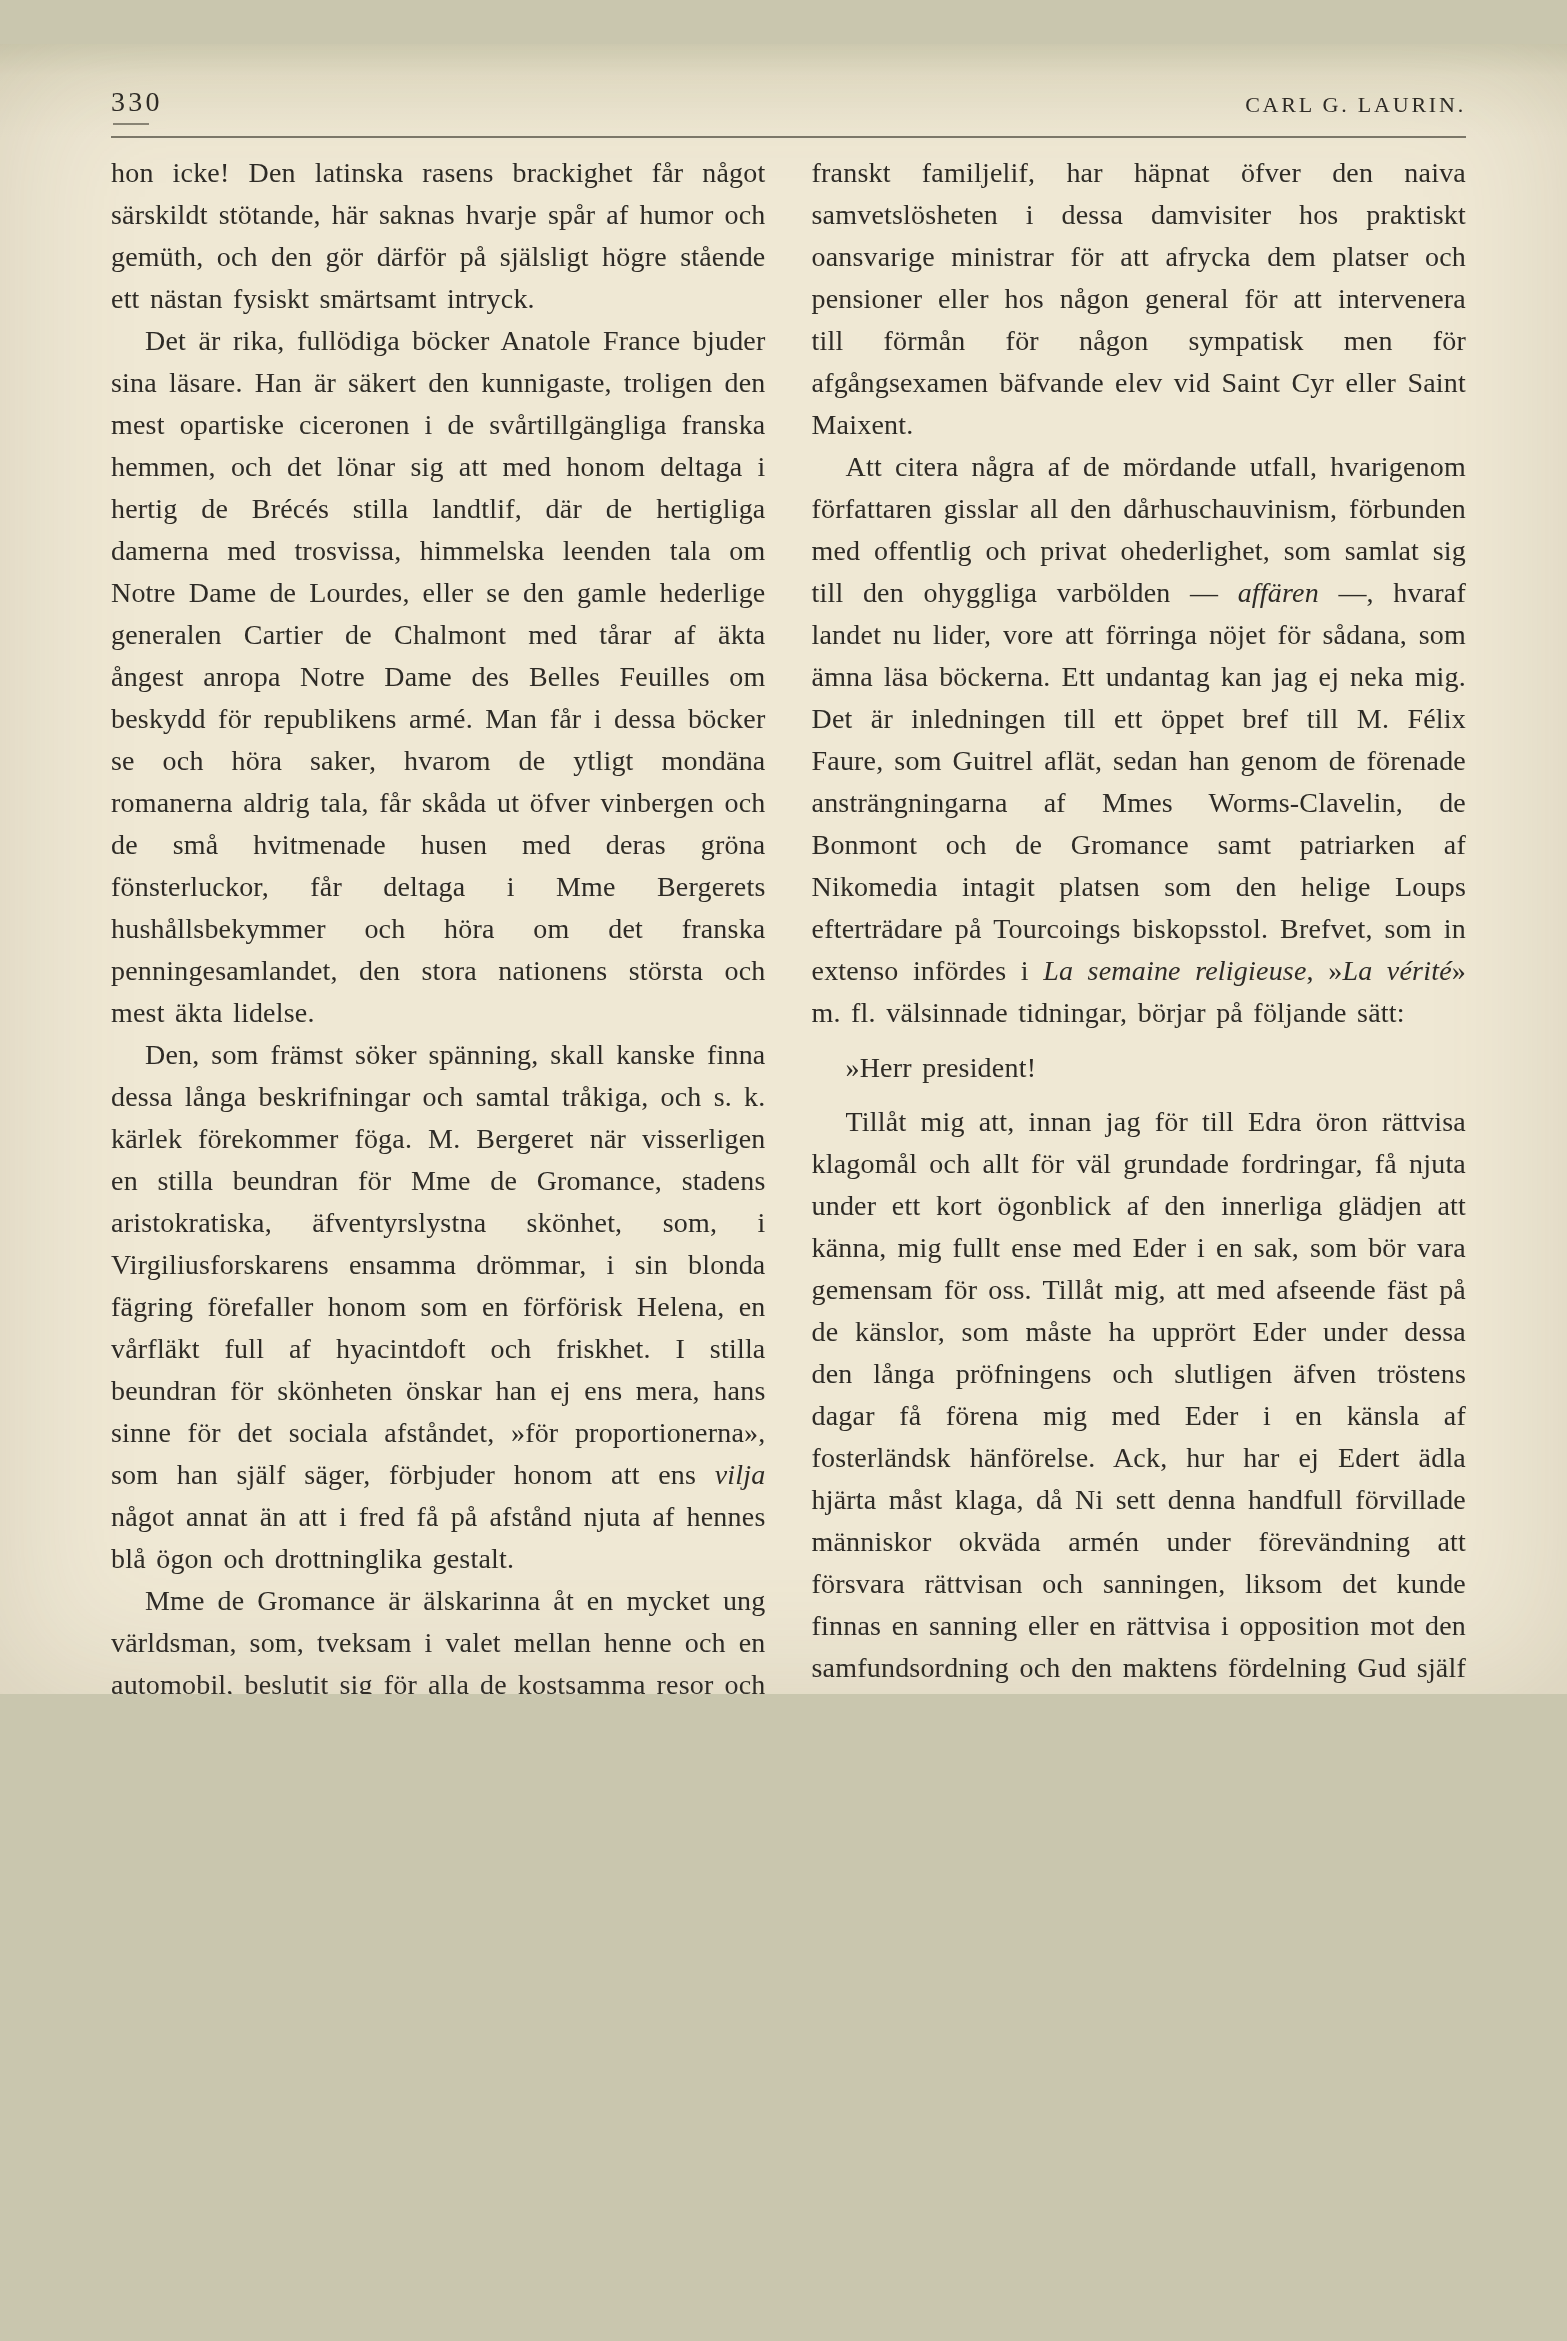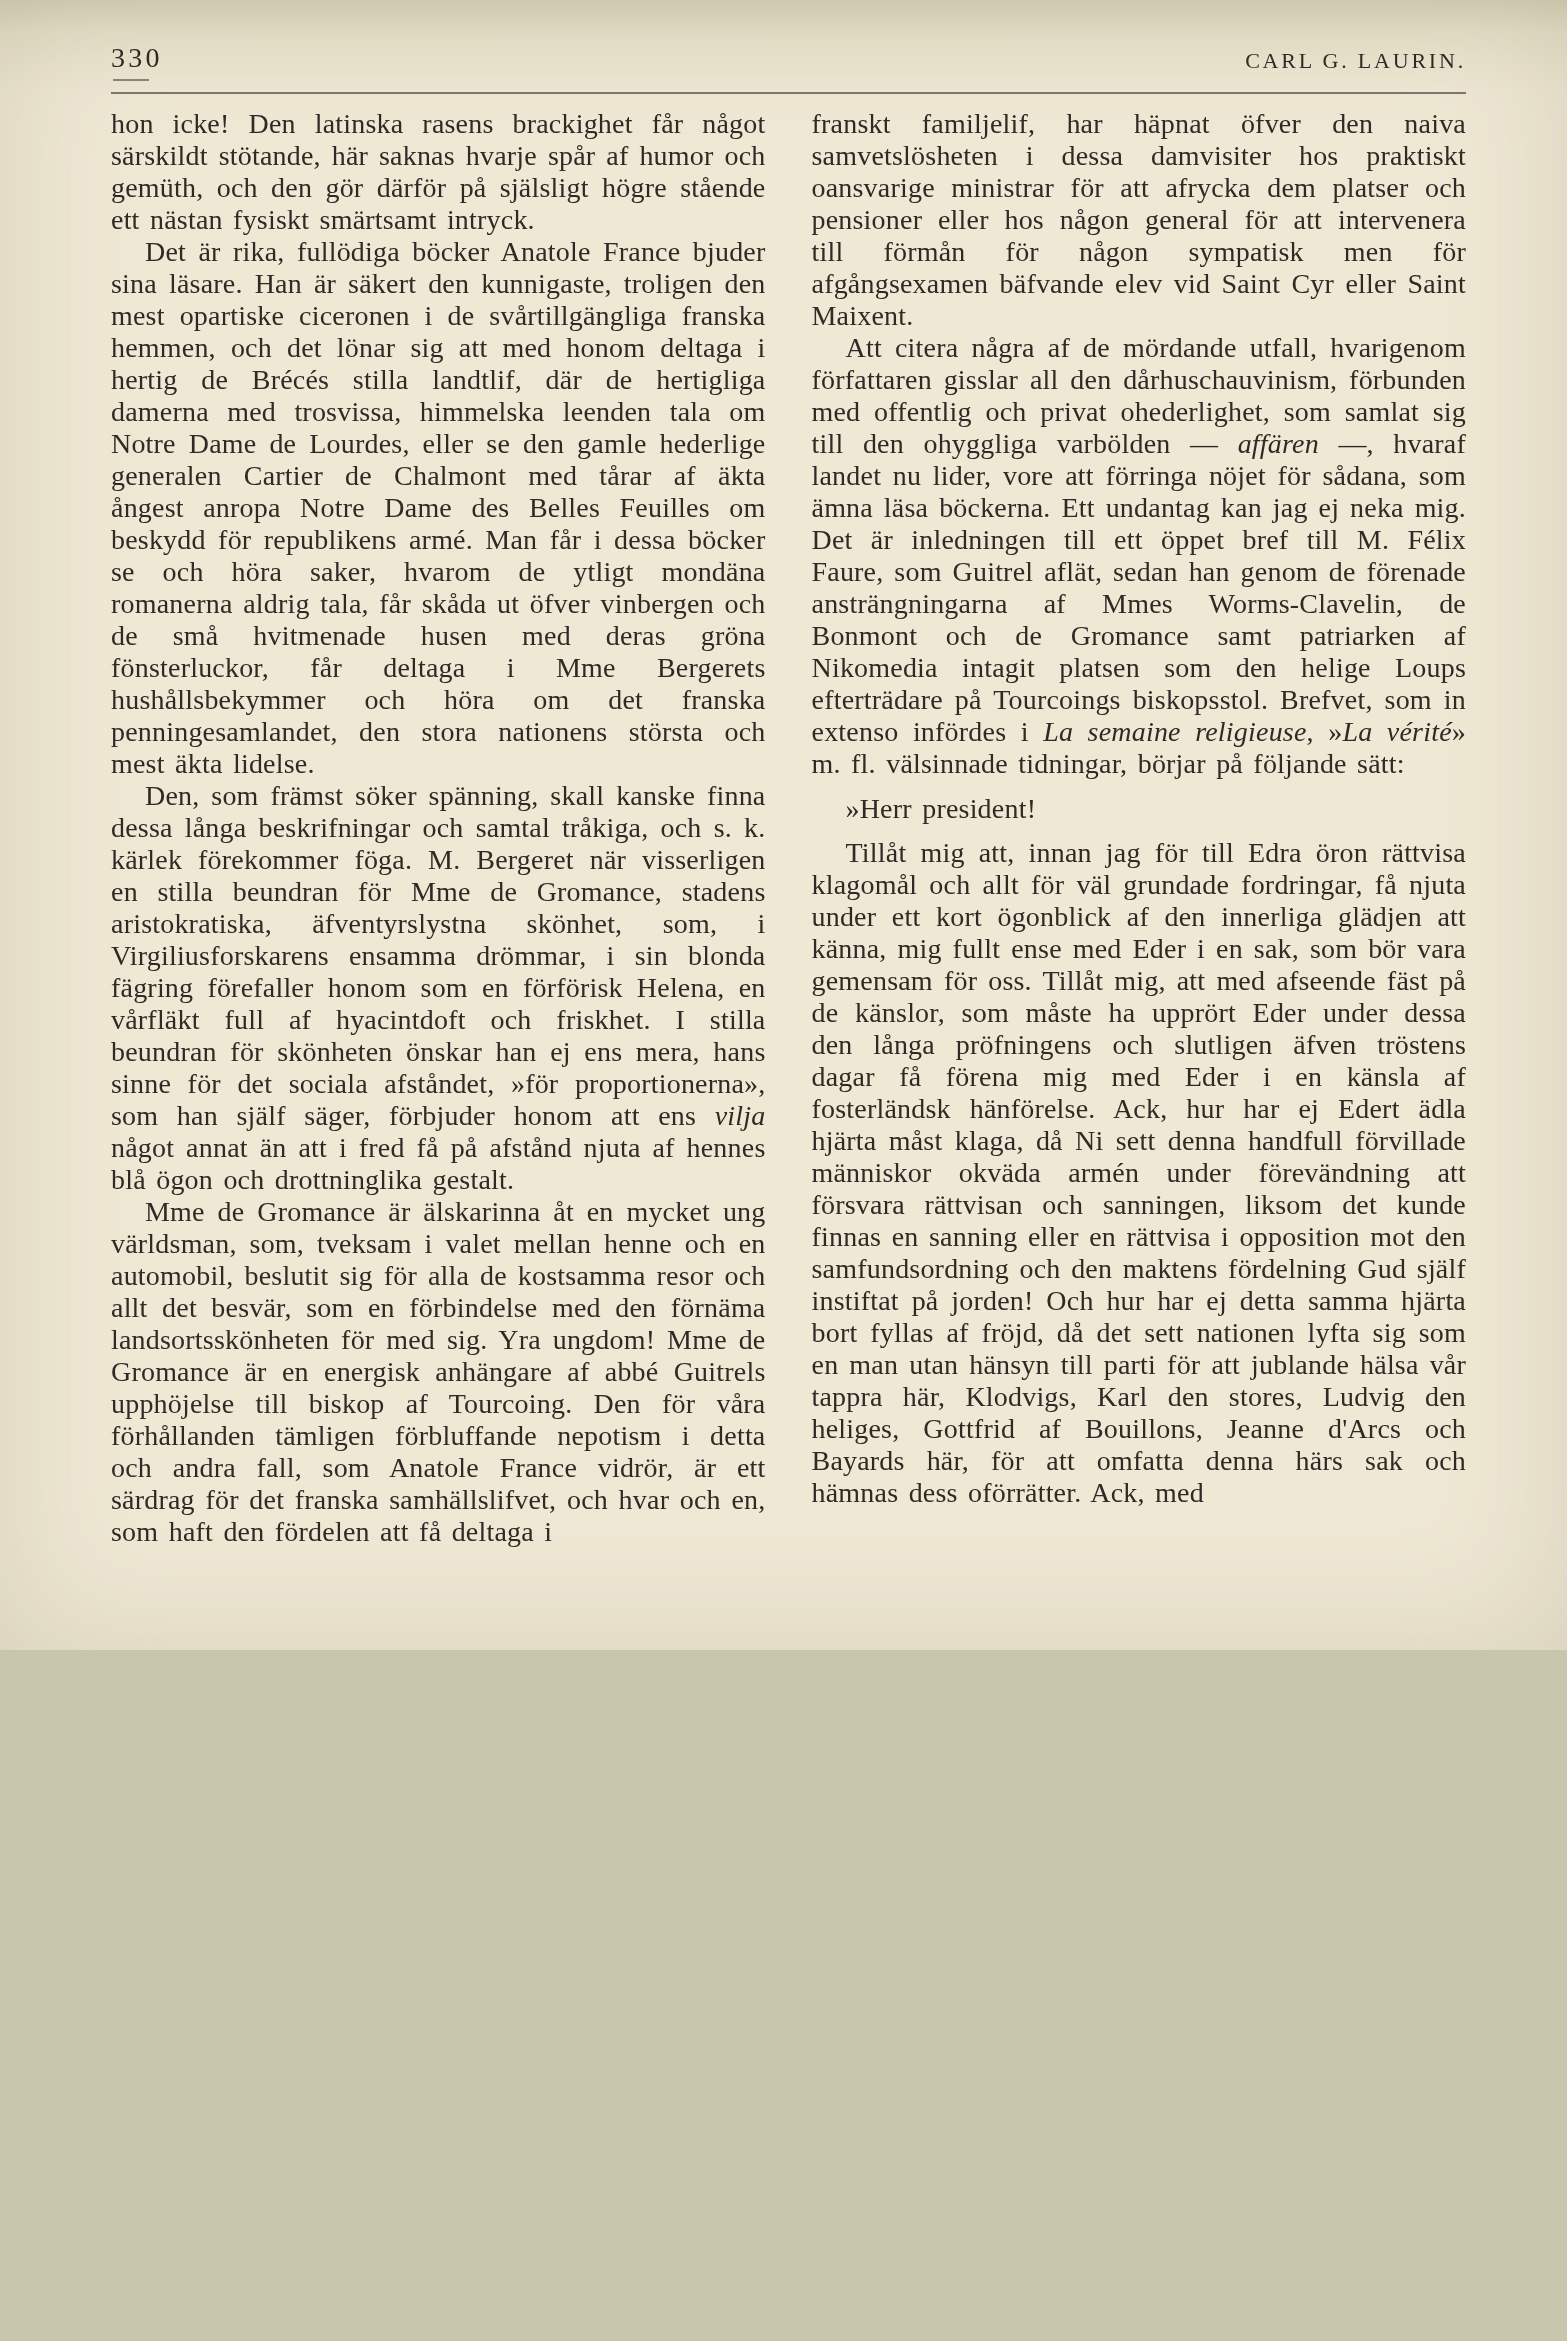--- a/index.html
+++ b/index.html
@@ -14,20 +14,21 @@
     font-family: "Liberation Serif", "DejaVu Serif", serif;
   }
   .sheet {
     position: relative;
     width: 1568px;
     height: 1650px;
     overflow: hidden;
     background: linear-gradient(180deg, #d6d3b9 0px, #e7e1ca 32px, var(--paper, #efe8d4) 93px);
     box-shadow: inset 0 0 138px rgba(110, 100, 70, 0.18);
     color: var(--ink, #2e2b26);
+    margin-top: 44px;
   }
   .content {
     padding: 42px 102px 0 111px;
   }
   .page-header {
     position: relative;
     height: 39px;
   }
   .page-num {
     position: absolute;
@@ -56,21 +57,21 @@
   .header-rule {
     margin-top: 11.3px;
     height: 1.6px;
     background: rgba(86, 82, 70, 0.75);
   }
   .body-text {
     display: flex;
     gap: 46px;
     margin-top: 14.6px;
     font-size: 28px;
-    line-height: 32px;
+    line-height: 42px;
     word-spacing: 3.2px;
     letter-spacing: 0.2px;
     text-align: justify;
     hyphens: auto;
   }
   .column {
     flex: 1 1 0;
     min-width: 0;
   }
   .column p {

